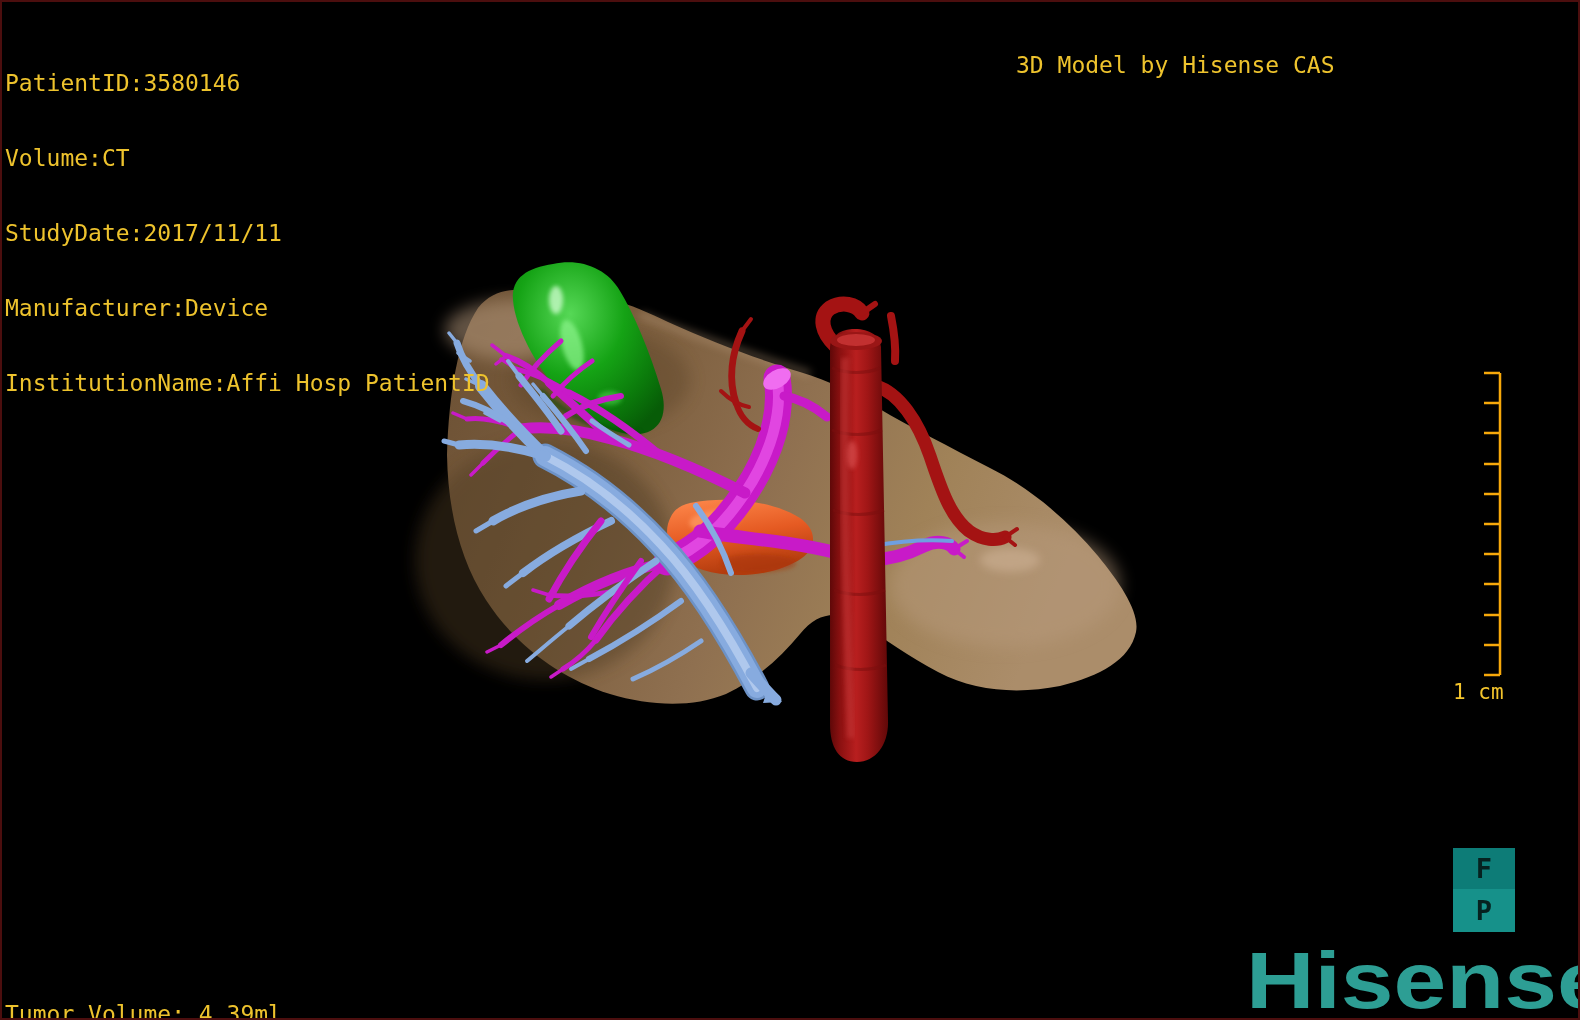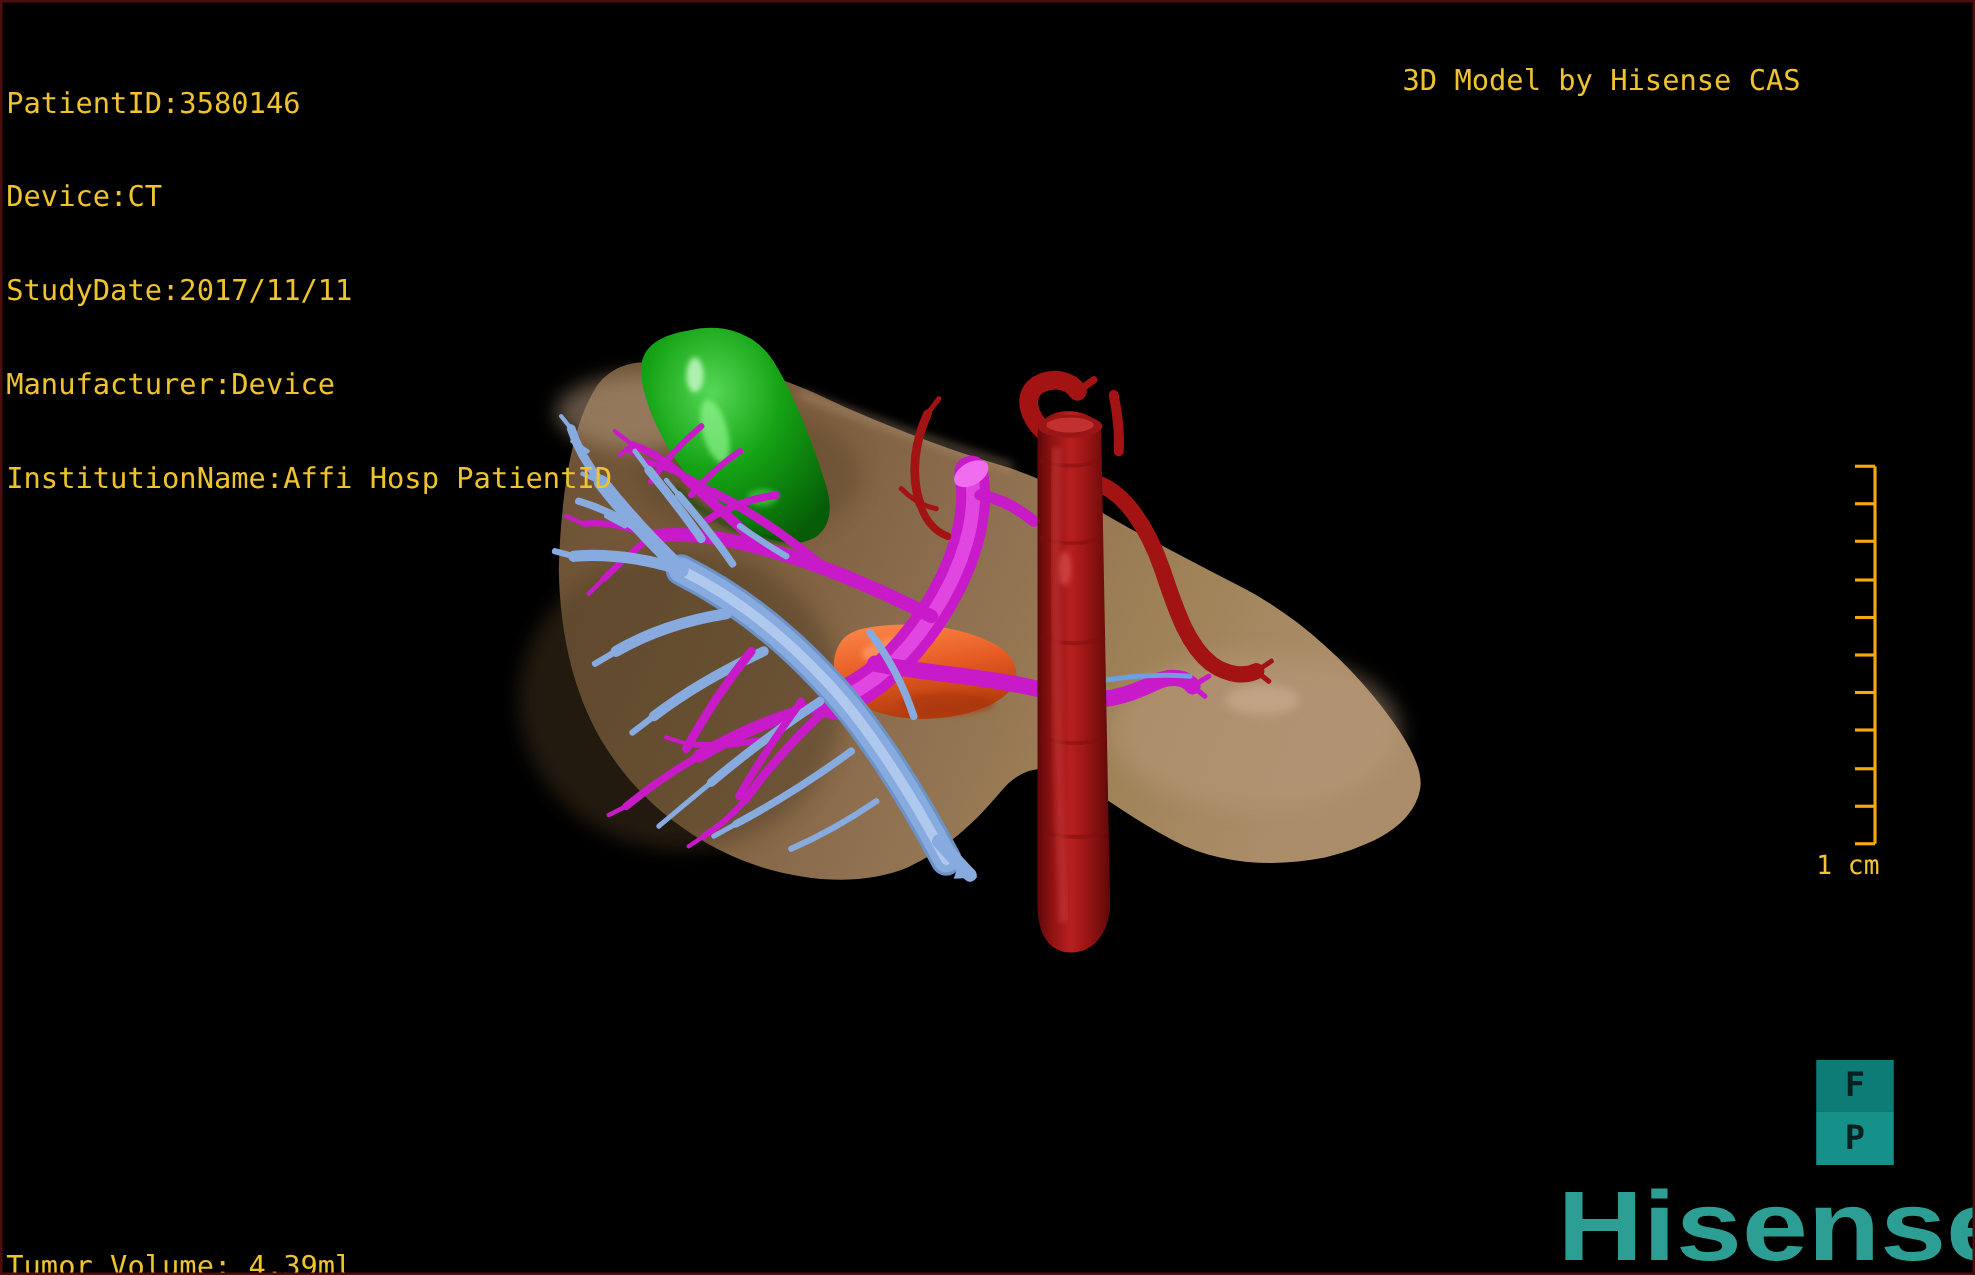--- a/index.html
+++ b/index.html
@@ -3,21 +3,21 @@
 <meta charset="utf-8">
 <style>
   html,body{margin:0;padding:0;background:#111;}
   .screen{
     position:relative;width:1580px;height:1020px;background:#000;
     overflow:hidden;font-family:"DejaVu Sans Mono","Liberation Mono",monospace;
   }
   .frame{position:absolute;inset:0;border:2px solid #4c0e0e;pointer-events:none;z-index:60;}
   .ovl{position:absolute;color:#eec32d;font-size:23px;line-height:25px;white-space:pre;z-index:40;}
   .tl{left:5px;top:21px;}
-  .tr{left:1122px;top:3px;}
+  .tr{left:1016px;top:3px;}
   .bl{left:5px;top:952px;}
   .scene{position:absolute;left:0;top:0;z-index:10;}
   .fp{position:absolute;left:1453px;top:848px;width:62px;z-index:40;}
   .fp .cell{height:41px;display:flex;align-items:center;justify-content:center;
     font-size:27px;font-weight:bold;color:#06211f;}
   .fp .cf{background:#0d7c77;}
   .fp .cp{background:#16918a;height:43px;}
   .logo{
     position:absolute;left:1246px;top:941px;z-index:40;
     font-family:"Liberation Sans",sans-serif;font-weight:bold;font-size:79px;
@@ -220,21 +220,21 @@
       <line x1="1484" y1="584" x2="1500" y2="584"></line>
       <line x1="1484" y1="615" x2="1500" y2="615"></line>
       <line x1="1484" y1="645" x2="1500" y2="645"></line>
       <line x1="1484" y1="675" x2="1500" y2="675"></line>
       <text x="1453" y="699" fill="#f3c42c" stroke="none" font-family="DejaVu Sans Mono, Liberation Mono, monospace" font-size="21">1 cm</text>
     </g>
   </svg>
 
   <div class="ovl tl">
     <div>PatientID:3580146</div>
-    <div>Device:CT</div>
+    <div>Volume:CT</div>
     <div>StudyDate:2017/11/11</div>
     <div>Manufacturer:Device</div>
     <div>InstitutionName:Affi Hosp PatientID</div>
   </div>
 
   <div class="ovl tr">
     <div>3D Model by Hisense CAS</div>
   </div>
 
   <div class="ovl bl">

